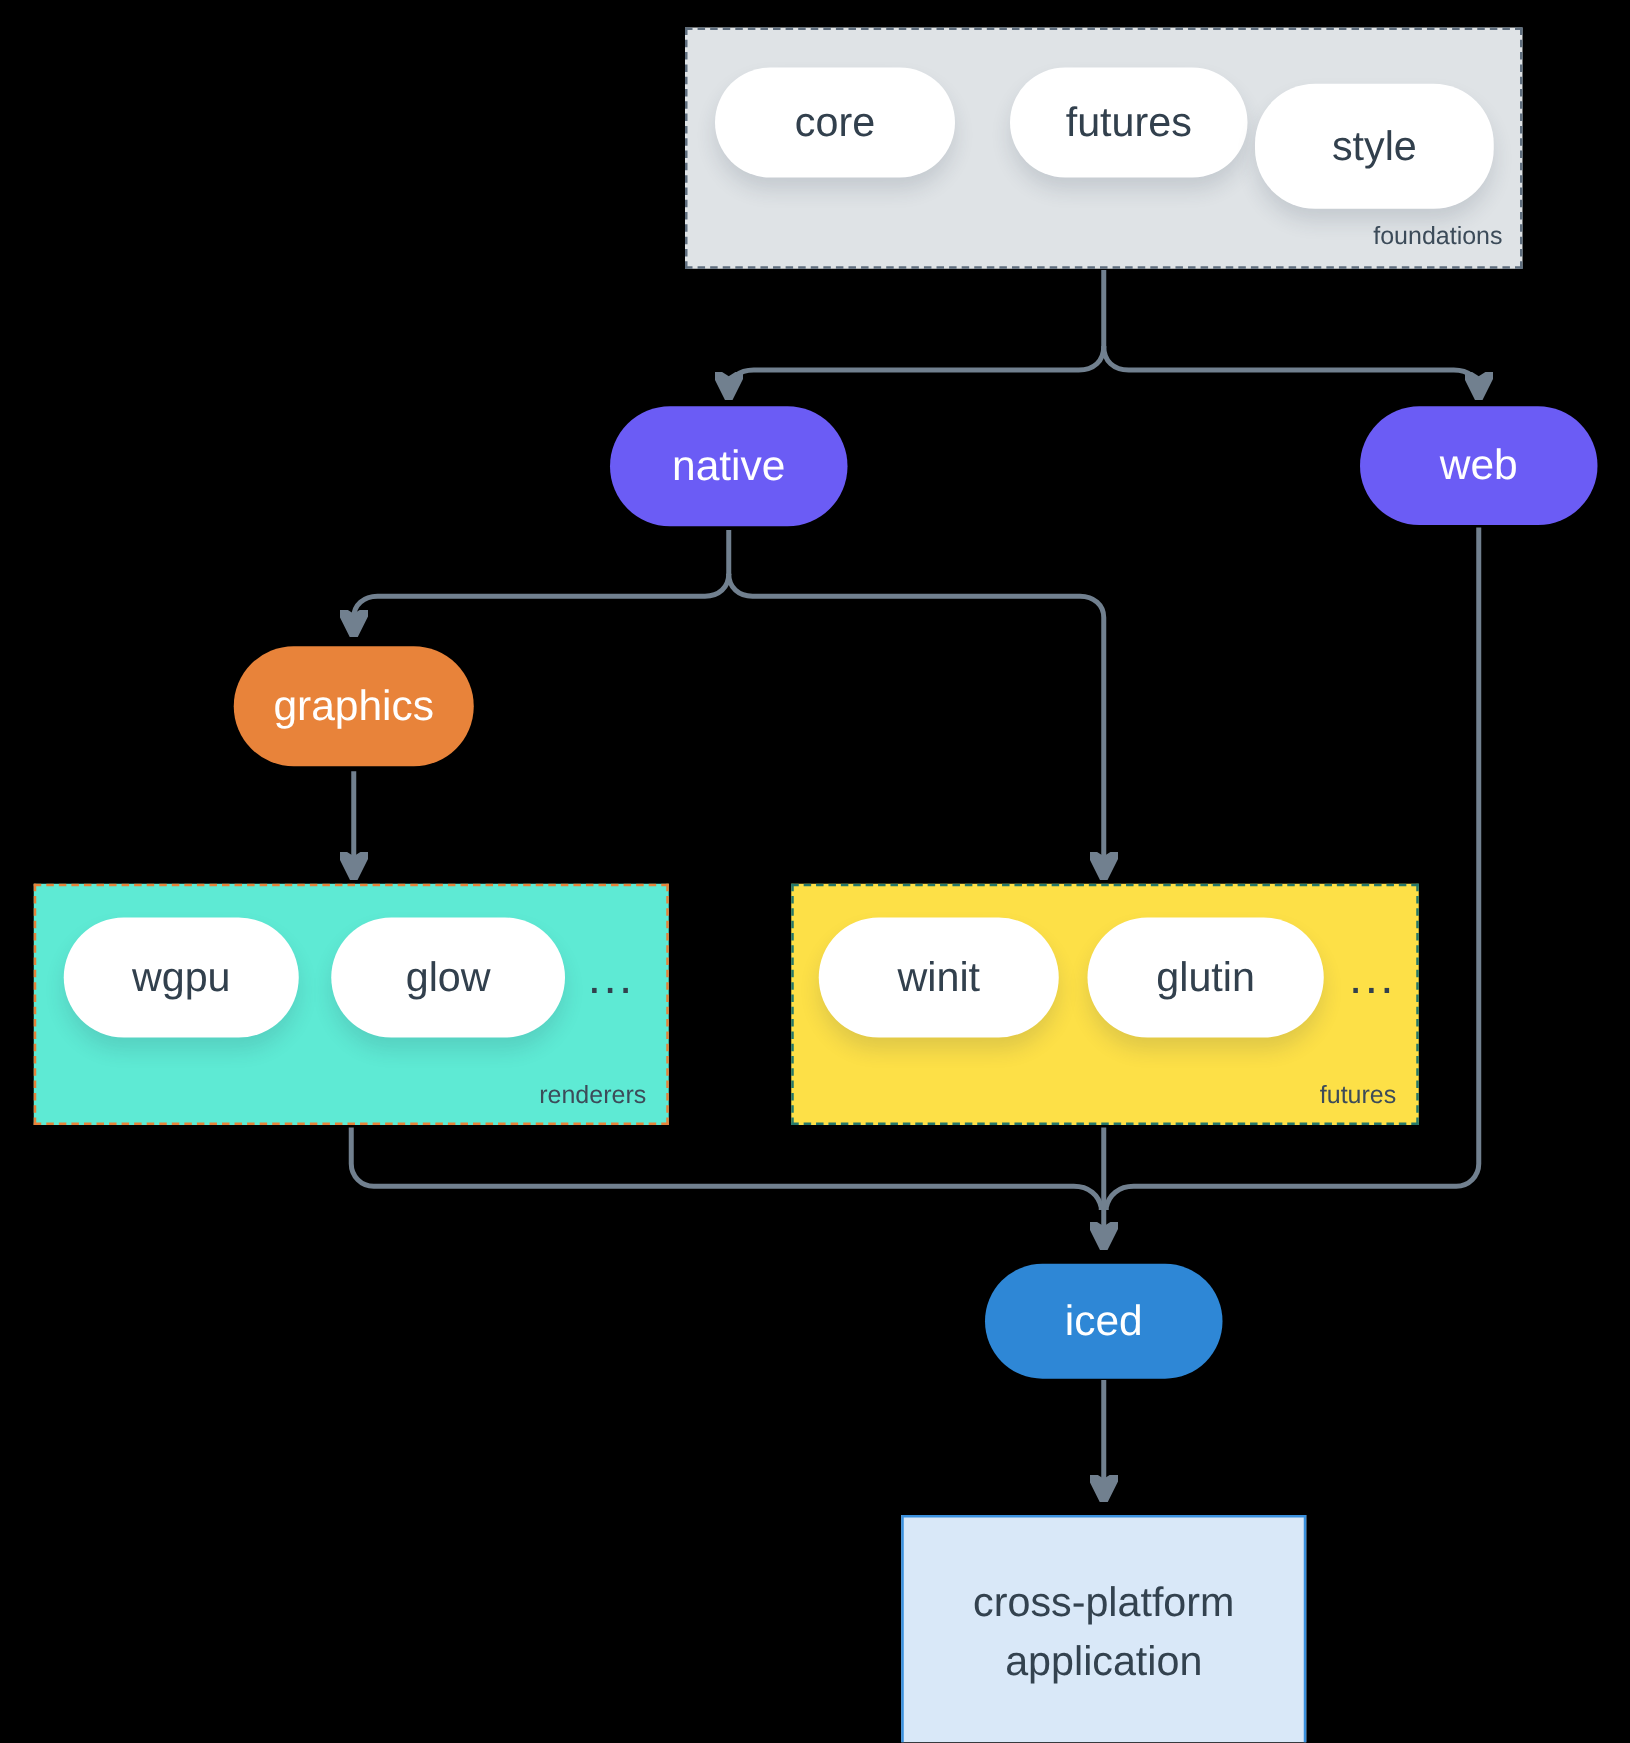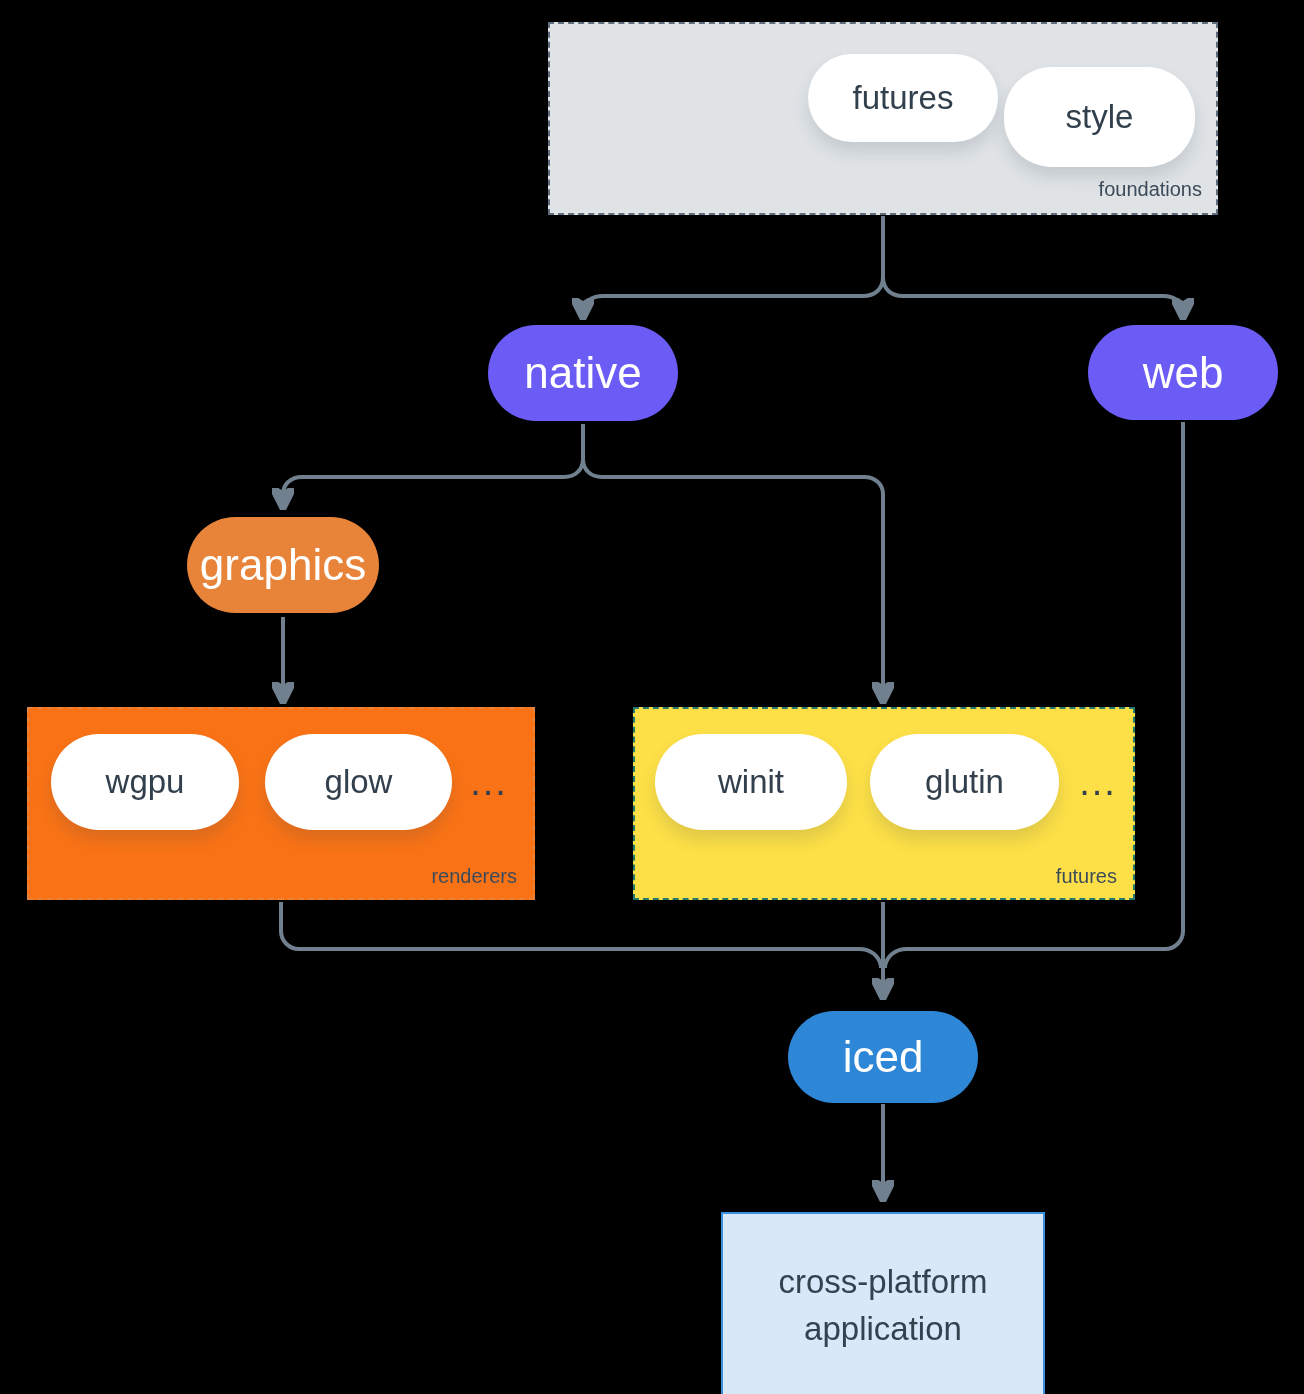--- a/index.html
+++ b/index.html
@@ -5,40 +5,40 @@
   html,body { margin:0; padding:0; background:#000; }
   .canvas {
     position:relative; width:1304px; height:1394px; background:#000;
     font-family:"Liberation Sans", sans-serif; overflow:hidden;
   }
   svg.connectors { position:absolute; left:0; top:0; width:1304px; height:1394px; }
   svg.connectors path { stroke:#71808f; stroke-width:4; fill:none; }
 
   .groupbox { position:absolute; box-sizing:border-box; }
   .gb-foundations { left:548px; top:22px;  width:670px; height:193px; background:#dfe3e6; border:2px dashed #5f6e7e; }
-  .gb-renderers   { left:27px;  top:707px; width:508px; height:193px; background:#f97316; border:2px dashed #e8833a; }
+  .gb-renderers   { left:27px;  top:707px; width:508px; height:193px; background:#5eead4; border:2px dashed #e8833a; }
   .gb-shells      { left:633px; top:707px; width:502px; height:193px; background:#fde047; border:2px dashed #26796b; }
 
   .wpill {
     position:absolute; background:#ffffff; border-radius:48px;
     display:flex; align-items:center; justify-content:center;
     color:#32404d; font-size:33px;
     box-shadow:0 10px 16px rgba(45,60,75,0.14);
   }
   .more {
     position:absolute; display:flex; align-items:center; justify-content:center;
     color:#32404d; font-size:38px; letter-spacing:2px;
   }
   .group-label {
     position:absolute; right:16px; bottom:10px;
     color:#3c4b59; font-size:20px;
   }
 
   .node {
-    position:absolute; border-radius:48px; color:#ffffff; font-size:44px;
+    position:absolute; border-radius:48px; color:#ffffff; font-size:34px;
     display:flex; align-items:center; justify-content:center;
   }
   .n-purple { background:#6b5cf5; }
   .n-orange { background:#e8833a; }
   .n-blue   { background:#2e87d6; }
 
   .appbox {
     position:absolute; left:721px; top:1212px; width:324px; height:186px;
     box-sizing:border-box; background:#d9e8f8; border:2px solid #3a90dd;
     display:flex; align-items:center; justify-content:center; text-align:center;
@@ -63,20 +63,21 @@
     <path marker-end="url(#ah)" d="M583 459 C583 470 575 477 564 477 L302 477 C291 477 283 484 283 494 L283 506"></path>
     <path marker-end="url(#ah)" d="M583 459 C583 470 591 477 602 477 L864 477 C875 477 883 484 883 494 L883 700"></path>
     <path marker-end="url(#ah)" d="M283 617 L283 700"></path>
     <path d="M281 902 L281 931 C281 941 289 949 299 949 L859 949 C871 949 879 956 881 966 L881 968"></path>
     <path d="M1183 422 L1183 931 C1183 941 1175 949 1165 949 L907 949 C895 949 887 956 885 966 L885 968"></path>
     <path marker-end="url(#ah)" d="M883 902 L883 996"></path>
     <path marker-end="url(#ah)" d="M883 1104 L883 1198"></path>
   </svg>
 
   <div class="groupbox gb-foundations">
+    <div class="wpill" style="left:22px; top:30px; width:192px; height:88px;">core</div>
     <div class="wpill" style="left:258px; top:30px; width:190px; height:88px;">futures</div>
     <div class="wpill" style="left:454px; top:43px; width:191px; height:100px;">style</div>
     <div class="group-label" style="right:14px; bottom:12px;">foundations</div>
   </div>
 
   <div class="node n-purple" style="left:488px; top:325px; width:190px; height:96px;">native</div>
   <div class="node n-purple" style="left:1088px; top:325px; width:190px; height:95px;">web</div>
 
   <div class="node n-orange" style="left:187px; top:517px; width:192px; height:96px;">graphics</div>
 

